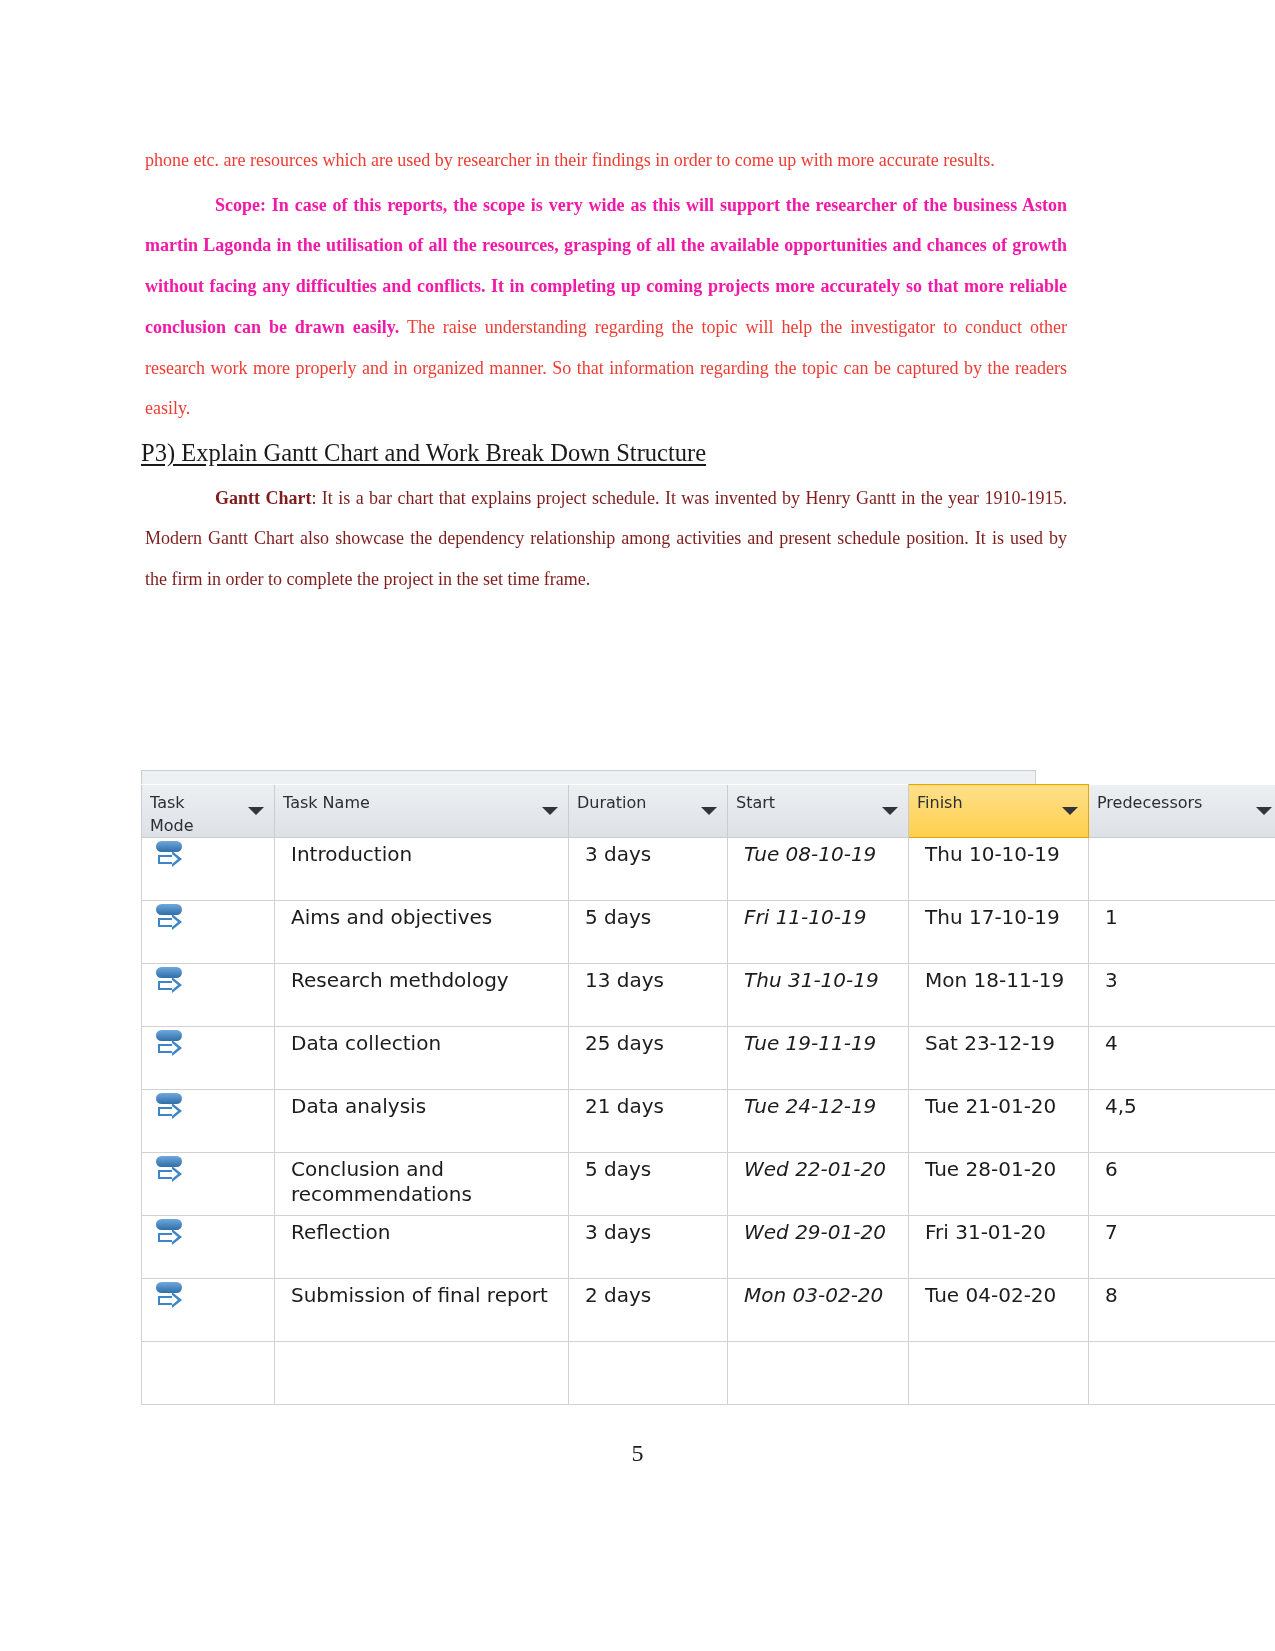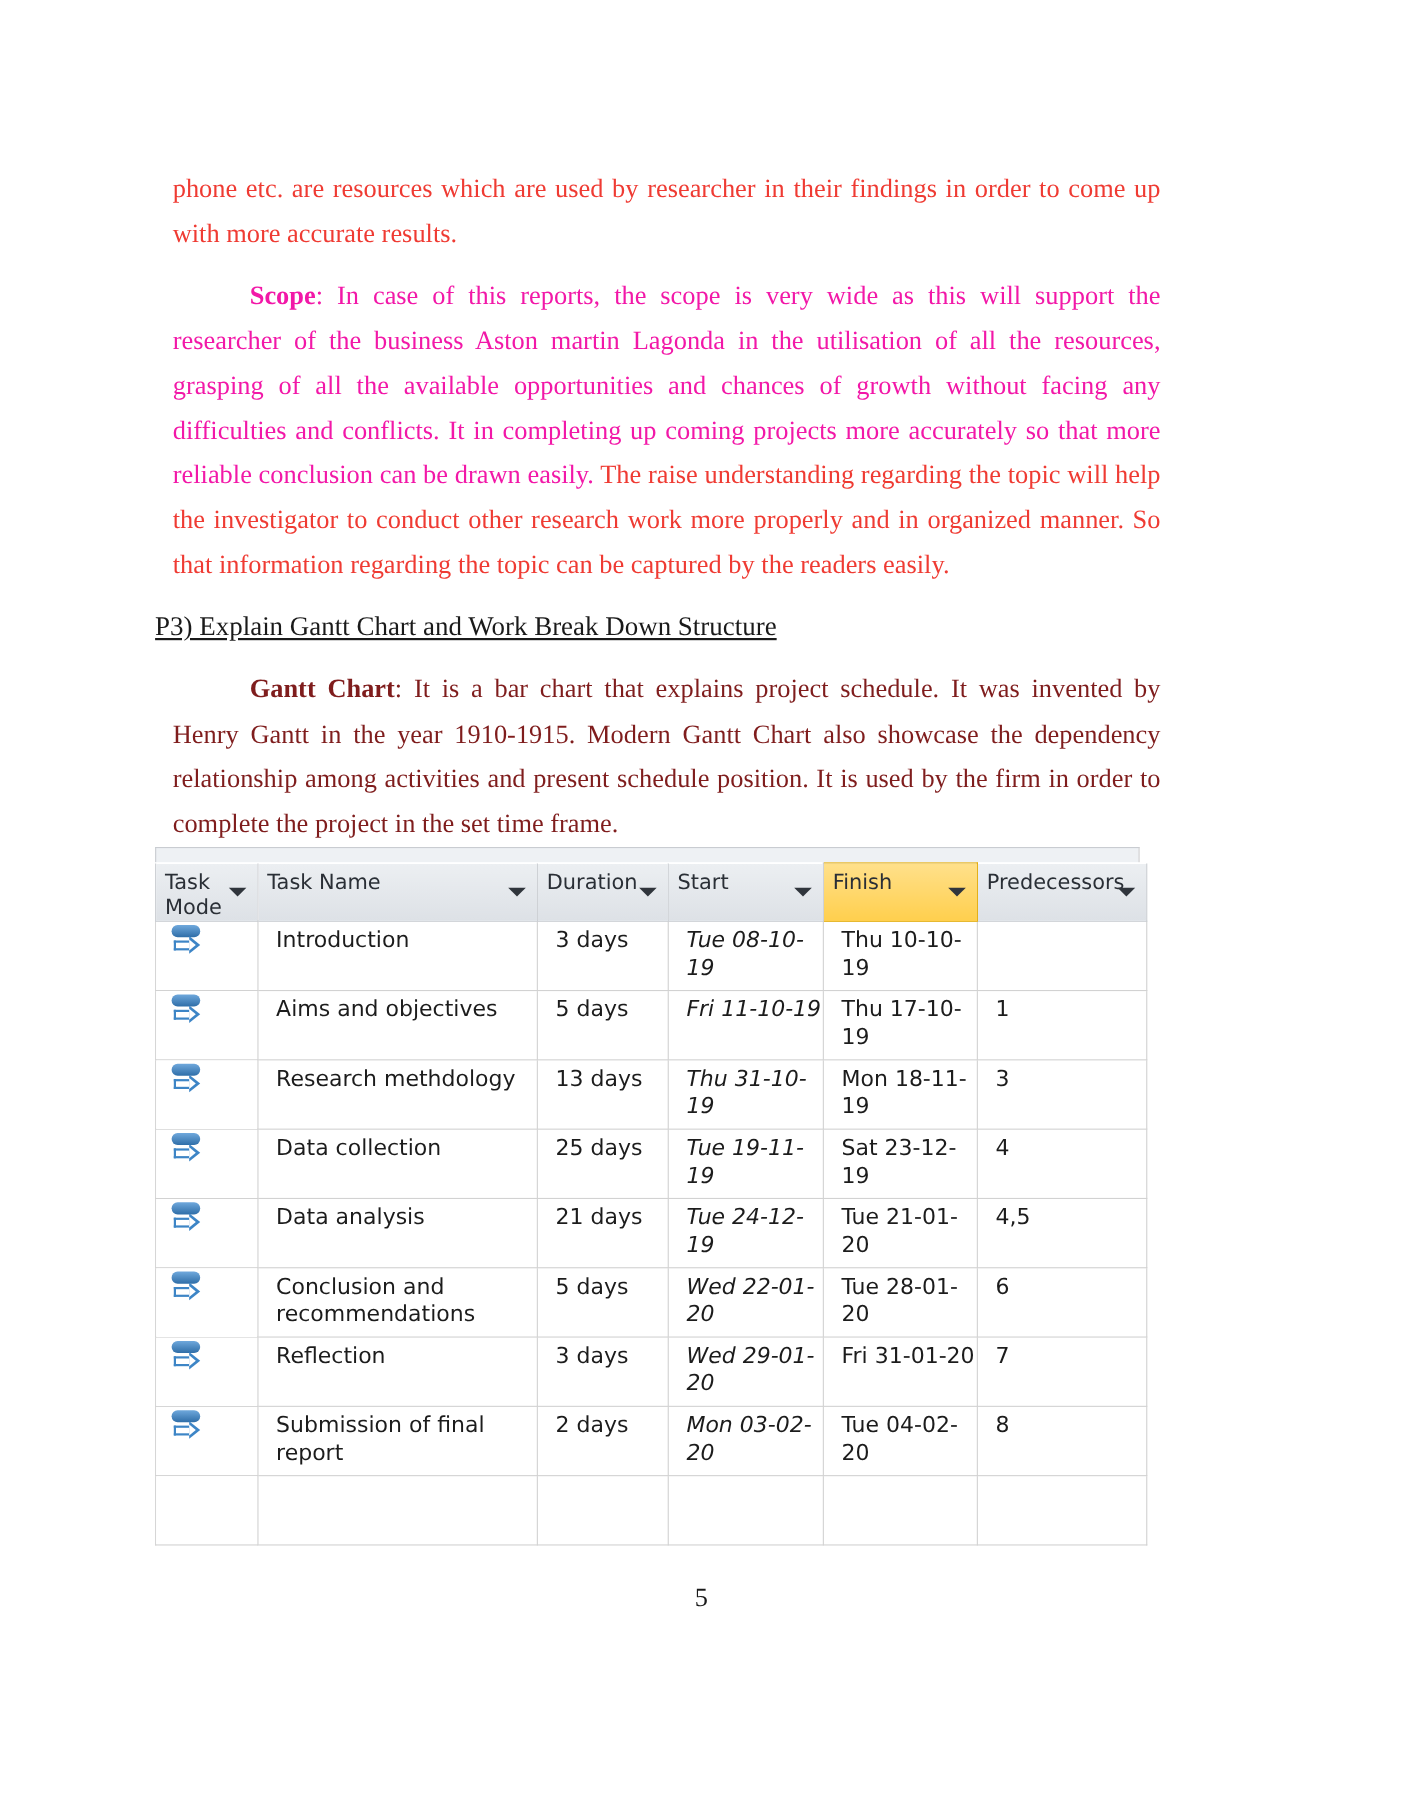--- a/index.html
+++ b/index.html
@@ -25,30 +25,30 @@
   }
 
   .content {
     position: absolute;
     left: 141px;
     top: 136px;
     width: 930px;
   }
 
   p.body-para {
-    margin: 16px;
-    font-size: 24px;
+    margin: 4px;
+    font-size: 18px;
     line-height: 40.7px;
     text-align: justify;
     text-justify: inter-word;
     font-family: "Liberation Serif", serif;
   }
 
   .red { color: #ef3b33; }
-  .magenta { color: #f218a8; }
+  .magenta { color: #f218a8; font-weight: bold; }
   .black { color: #7f1d1d; }
 
   .indent { display: inline-block; width: 70px; }
 
   .bold { font-weight: bold; }
 
   h3.section-heading {
     margin: 0;
     font-size: 24.5px;
     line-height: 40.7px;
@@ -97,21 +97,22 @@
 
   table.project-table thead th {
     background: linear-gradient(to bottom, #eceff2 0%, #dde1e6 100%);
     border: 1px solid #c9ccd1;
     border-top: none;
     height: 52px;
     position: relative;
     text-align: left;
     font-weight: normal;
     color: #2a2f36;
-    font-size: 19px;
+    font-size: 16px;
+    padding-left: 40px;
   }
   table.project-table thead th.highlight {
     background: linear-gradient(to bottom, #ffe08a 0%, #ffcf4d 100%);
     border: 1px solid #e0a800;
   }
   .th-label {
     position: absolute;
     left: 8px;
     top: 6px;
     line-height: 23px;

